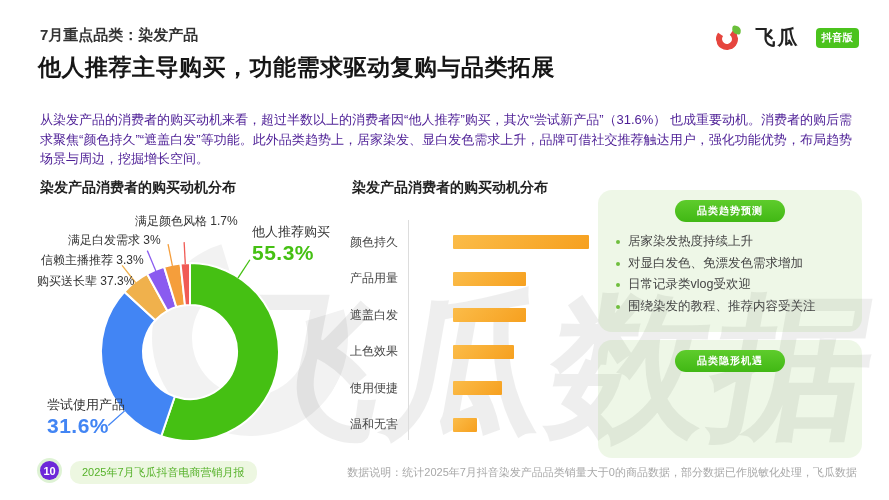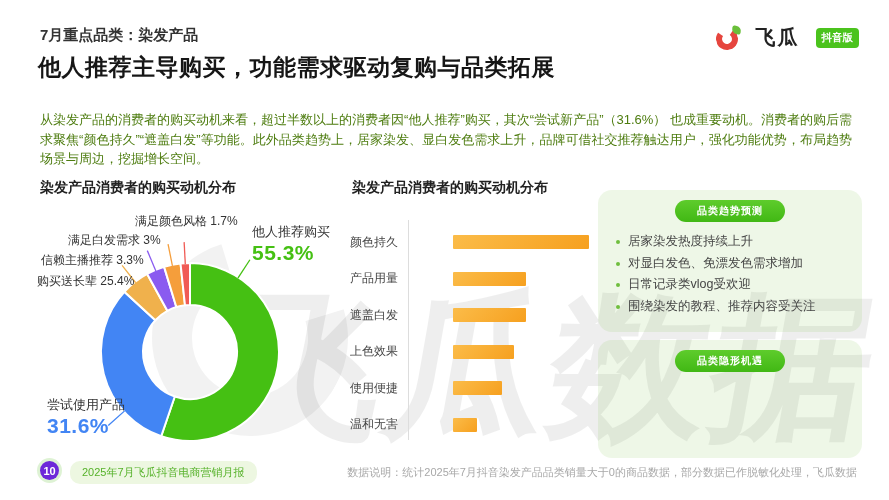--- a/index.html
+++ b/index.html
@@ -24,21 +24,21 @@
   .logo-mark { position:relative; width:24px; height:24px; }
   .logo-arc { position:absolute; left:0; top:2px; width:22px; height:22px; border-radius:50%;
               border:6px solid #E6453E; border-top-color:transparent; transform:rotate(-10deg); }
   .logo-leaf { position:absolute; right:-1px; top:0; width:9px; height:8px; background:#6ABF3A;
                border-radius:2px 5px 2px 5px; transform:rotate(12deg); }
   .logo-brand { font-size:20px; font-weight:800; color:#222; letter-spacing:2px; }
   .logo-badge { background:#4BC31D; color:#fff; font-size:10.5px; font-weight:700;
                 padding:3px 6px; border-radius:4px; }
 
   
-  .intro { position:absolute; left:40px; top:110px; width:812px; font-size:13px; color:#4d7c0f;
+  .intro { position:absolute; left:40px; top:110px; width:812px; font-size:13px; color:#4c1d95;
            line-height:19.5px; text-align:justify; }
 
   
   .sec-title { position:absolute; font-size:14px; font-weight:700; color:#222; }
   .sec-title.pie-t { left:40px; top:179px; }
   .sec-title.bar-t { left:352px; top:179px; }
 
   
   .pie-wrap { position:absolute; left:35px; top:200px; width:320px; height:275px; }
   .pie-svg { position:absolute; left:0; top:0; }
@@ -118,21 +118,21 @@
           <line x1="202.92823508132238" y1="78.19699002080269" x2="214.910293851653" y2="59.74623752600337" stroke="#45C013" stroke-width="1.3"></line>
           <line x1="89.60325535798933" y1="210.88349335957952" x2="73.25406919748666" y2="225.6043666994744" stroke="#4285F4" stroke-width="1.3"></line>
           <line x1="100.6744040548489" y1="82.77045699122243" x2="87.09300506856113" y2="65.46307123902804" stroke="#F0B14C" stroke-width="1.3"></line>
           <line x1="120.84601744537926" y1="70.89817834562123" x2="112.30752180672408" y2="50.622722932026534" stroke="#8A5BF0" stroke-width="1.3"></line>
           <line x1="137.44284176564682" y1="65.76922710114512" x2="133.05355220705854" y2="44.2115338764314" stroke="#F59E3B" stroke-width="1.3"></line>
           <line x1="150.30709974099372" y1="64.1252215527173" x2="149.13387467624216" y2="42.15652694089664" stroke="#F05B55" stroke-width="1.3"></line>
         </svg>
       <div class="pie-label" style="left:100px; top:13px;">满足颜色风格 1.7%</div>
       <div class="pie-label" style="left:33px;  top:32px;">满足白发需求 3%</div>
       <div class="pie-label" style="left:6px;   top:52px;">信赖主播推荐 3.3%</div>
-      <div class="pie-label" style="left:2px;   top:73px;">购买送长辈 25.4%</div>
+      <div class="pie-label" style="left:2px;   top:73px;">购买送长辈 37.3%</div>
       <div class="callout" style="left:217px; top:23px;">
         <div class="cl">他人推荐购买</div>
         <div class="cp green">55.3%</div>
       </div>
       <div class="callout" style="left:12px; top:196px;">
         <div class="cl">尝试使用产品</div>
         <div class="cp blue">31.6%</div>
       </div>
     </div>
 

